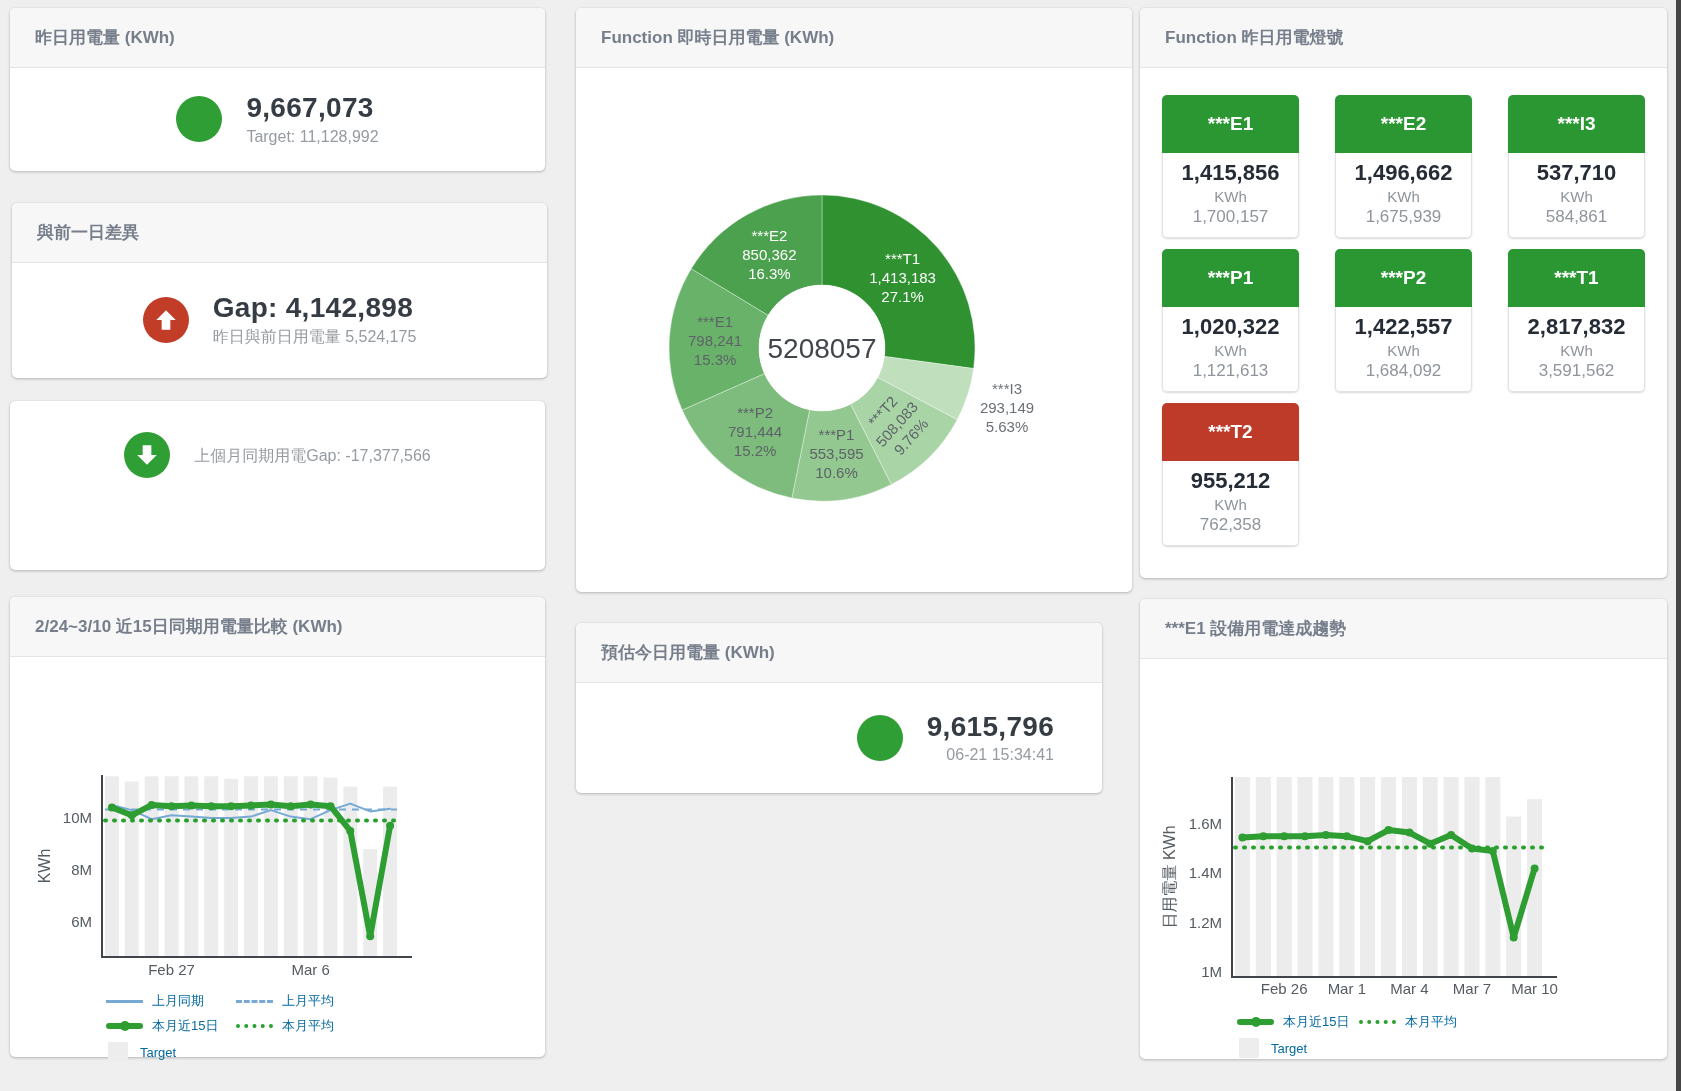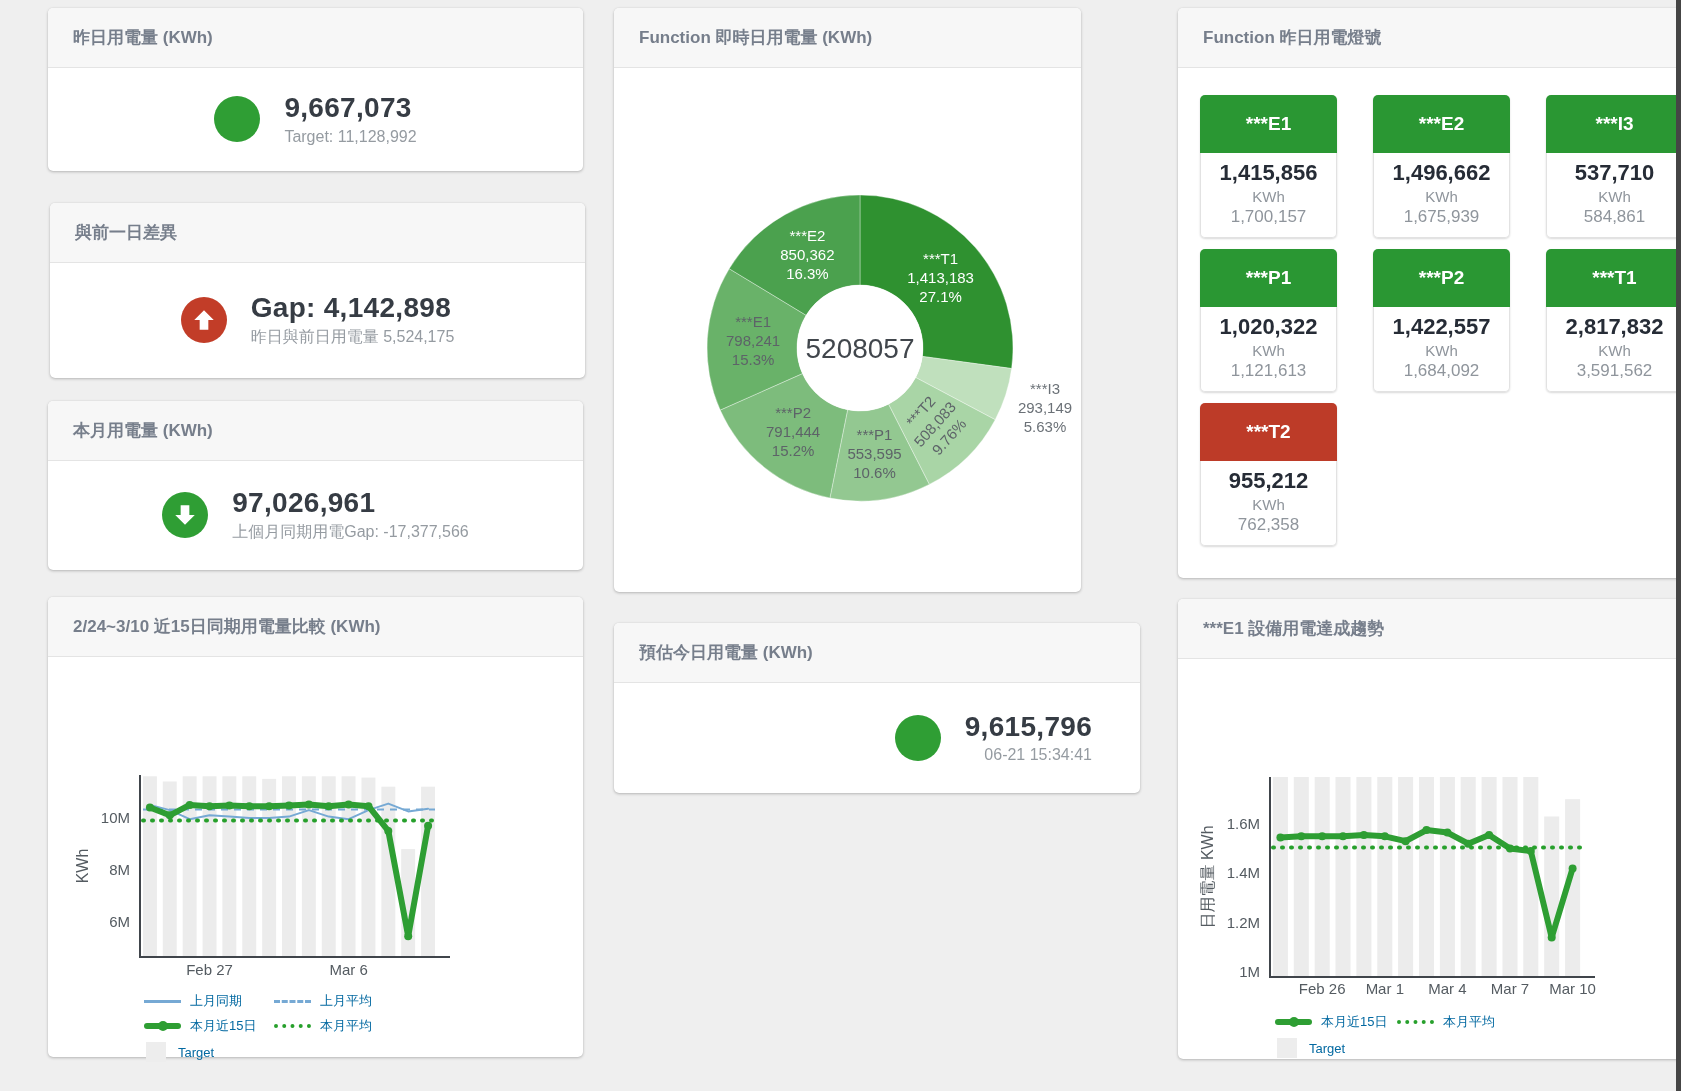--- a/index.html
+++ b/index.html
@@ -5,21 +5,20 @@
   html,body{margin:0;padding:0;}
   body{
     width:1681px;height:1091px;position:relative;overflow:hidden;
     background:#efefef;
     font-family:"Liberation Sans","DejaVu Sans",sans-serif;
     -webkit-font-smoothing:antialiased;
   }
   .card{
     position:absolute;background:#ffffff;border-radius:5px;
     box-shadow:0 1px 3px rgba(0,0,0,.24),0 0 1px rgba(0,0,0,.12);
-    margin-left:38px;
   }
   .card-h{
     height:60px;background:#f7f7f7;border-bottom:1px solid #e4e4e4;
     border-radius:5px 5px 0 0;display:flex;align-items:center;
     padding:0 25px;font-weight:bold;font-size:17px;color:#767e8b;
     box-sizing:border-box;
   }
   .card-b{position:relative;}
   
   .kpi{display:flex;align-items:center;justify-content:center;gap:24px;}
@@ -83,31 +82,27 @@
         </svg>
     </div>
     <div class="kpi-t">
       <div class="kpi-v">Gap: 4,142,898</div>
       <div class="kpi-s">昨日與前日用電量 5,524,175</div>
     </div>
   </div>
 </div>
 
 <div class="card" style="left:10px;top:401px;width:535px;height:169px">
-  <div class="card-h">
-    <span>本月用電量 (KWh)</span>
-  </div>
   <div class="card-b kpi" style="height:108px">
     <div class="ind" style="background: rgb(47, 158, 52);">
       <svg viewBox="0 0 24 24" width="26" height="26">
           <path d="M12 21 L3 12 H8 V3 H16 V12 H21 Z" fill="#ffffff"></path>
         </svg>
     </div>
     <div class="kpi-t">
-      <div class="kpi-v">97,026,961</div>
       <div class="kpi-s">上個月同期用電Gap: -17,377,566</div>
     </div>
   </div>
 </div>
 
 <div class="card" style="left:10px;top:597px;width:535px;height:460px">
   <div class="card-h">
     <span>2/24~3/10 近15日同期用電量比較 (KWh)</span>
   </div>
   <svg id="svg-compare" class="chart-svg" width="535" height="340">
@@ -177,21 +172,21 @@
     </div>
     <div class="lrow">
       <div class="litem">
         <span class="ls ls-sq"></span>
         <span>Target</span>
       </div>
     </div>
   </div>
 </div>
 
-<div class="card" style="left:576px;top:8px;width:467px;height:584px">
+<div class="card" style="left:576px;top:8px;width:556px;height:584px">
   <div class="card-h">
     <span>Function 即時日用電量 (KWh)</span>
   </div>
   <svg id="svg-donut" class="chart-svg" width="526" height="524">
       <path d="M246.0 127.0 A153 153 0 0 1 397.6 300.5 L308.4 288.4 A63 63 0 0 0 246.0 217.0 Z" fill="#2f9130" stroke="#ffffff" stroke-opacity="0.35" stroke-width="1"></path>
       <path d="M397.6 300.5 A153 153 0 0 1 381.2 351.7 L301.7 309.5 A63 63 0 0 0 308.4 288.4 Z" fill="#c0e0bd" stroke="#ffffff" stroke-opacity="0.35" stroke-width="1"></path>
       <path d="M381.2 351.7 A153 153 0 0 1 315.3 416.4 L274.5 336.2 A63 63 0 0 0 301.7 309.5 Z" fill="#a9d5a6" stroke="#ffffff" stroke-opacity="0.35" stroke-width="1"></path>
       <path d="M315.3 416.4 A153 153 0 0 1 215.9 430.0 L233.6 341.8 A63 63 0 0 0 274.5 336.2 Z" fill="#93c891" stroke="#ffffff" stroke-opacity="0.35" stroke-width="1"></path>
       <path d="M215.9 430.0 A153 153 0 0 1 106.2 342.1 L188.4 305.6 A63 63 0 0 0 233.6 341.8 Z" fill="#7dbc7c" stroke="#ffffff" stroke-opacity="0.35" stroke-width="1"></path>
       <path d="M106.2 342.1 A153 153 0 0 1 115.2 200.7 L192.1 247.3 A63 63 0 0 0 188.4 305.6 Z" fill="#69b269" stroke="#ffffff" stroke-opacity="0.35" stroke-width="1"></path>

